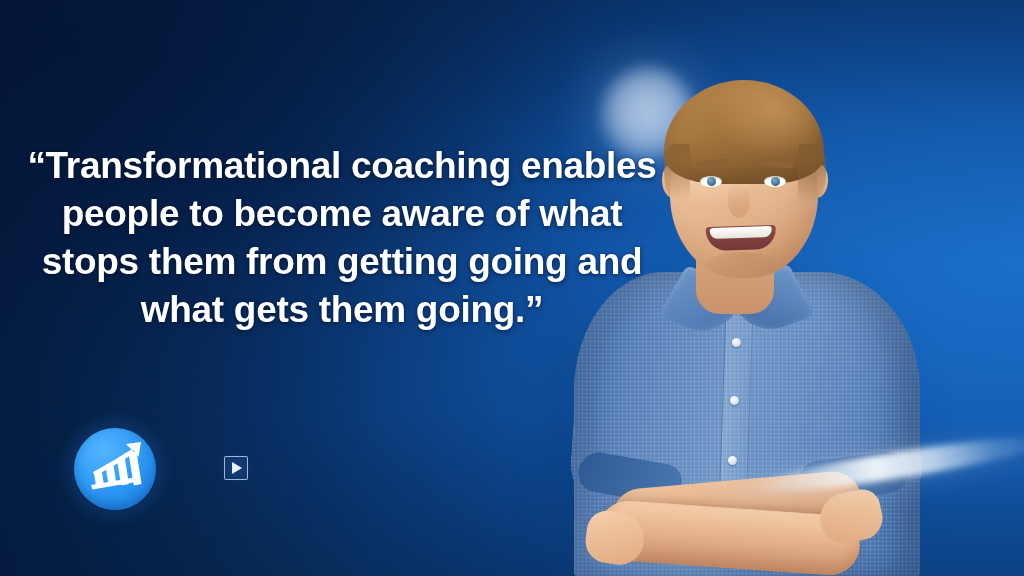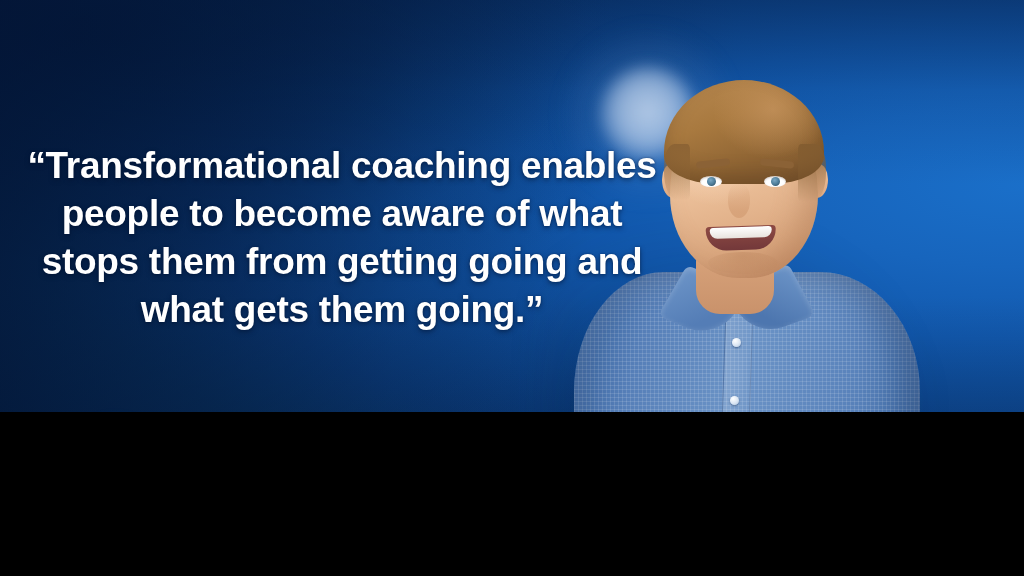--- a/index.html
+++ b/index.html
@@ -8,21 +8,21 @@
     padding: 0;
     background: #000;
   }
   body {
     font-family: "Liberation Sans", sans-serif;
   }
 
   #slide {
     position: relative;
     width: 1024px;
-    height: 412px;
+    height: 576px;
     overflow: hidden;
     background: #0c4a6e;
   }
 
   
   .bg-base {
     position: absolute;
     inset: 0;
     background:
       radial-gradient(ellipse 120% 110% at 100% 45%,

